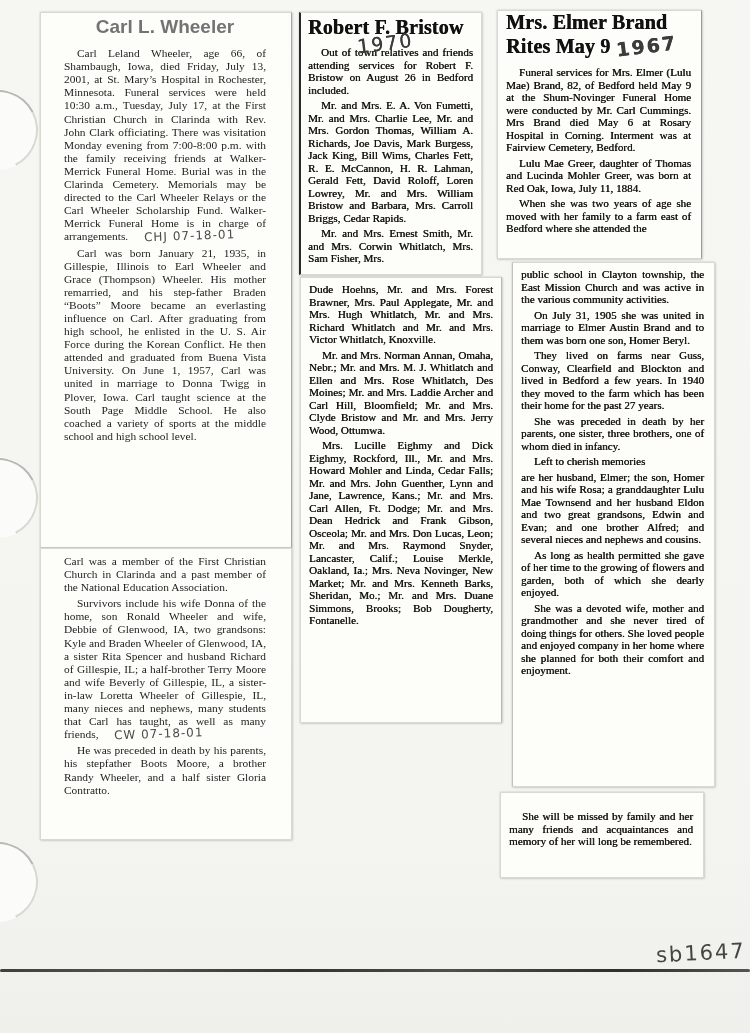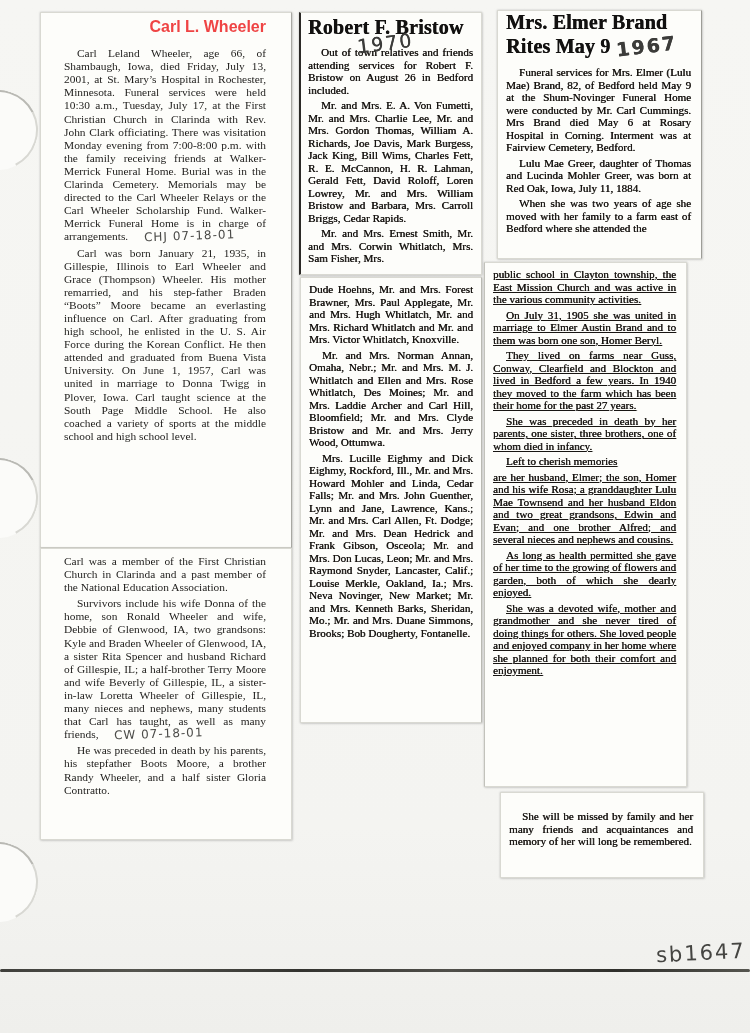--- a/index.html
+++ b/index.html
@@ -42,48 +42,48 @@
     color:#4b4b48;
     display:inline-block;
     transform:rotate(-2deg);
     letter-spacing:1px;
     font-size:12px;
   }
   
   #wheelerTop{left:40px;top:12px;width:252px;height:536px;border-right-color:#a8a8a2;padding:5px 25px 4px 23px;}
   #wheelerTop h1{
     font-family:"Liberation Sans", sans-serif;
-    font-size:16px;font-weight:bold;text-align:right;
-    margin:2px 0 14px 0;color:#ef4444;
+    font-size:19px;font-weight:bold;text-align:center;
+    margin:2px 0 14px 0;color:#737373;
   }
   #wheelerBot{left:40px;top:548px;width:252px;height:292px;padding:6px 25px 4px 23px;}
   .wheeler-body{font-size:11.4px;line-height:13.1px;}
   
   .newsprint{text-shadow:.35px 0 0 currentColor;color:#181512;}
   #bristowTop{left:299px;top:12px;width:183px;height:263px;border-left:2px solid #2c2a27;padding:3px 8px 2px 7px;position:relative;}
-  #bristowBot{left:300px;top:277px;width:182px;height:446px;border-right-color:#b9b9b2;padding:5px 8px 2px 8px;}
+  #bristowBot{left:300px;top:277px;width:202px;height:446px;border-right-color:#b9b9b2;padding:5px 8px 2px 8px;}
   .news-title{
     font-family:"Liberation Serif", serif;
     font-weight:bold;font-size:20px;line-height:22px;
     margin:0 0 8px 0;letter-spacing:.2px;color:#121110;
     text-shadow:.4px 0 0 currentColor;
   }
   .year-hand{
     font-family:"DejaVu Sans", sans-serif;
     font-size:19px;color:#3c3c3a;
     display:inline-block;transform:rotate(-7deg);
     letter-spacing:2px;
   }
   #bristowTop .year-hand{position:absolute;top:24px;left:56px;}
   .bristow-body, .brand-body{font-size:11.1px;line-height:12.5px;}
   
   #brandTop{left:497px;top:10px;width:205px;height:249px;border-right-color:#9d9d97;padding:0 10px 2px 8px;}
   #brandTop .news-title{margin-bottom:2px;}
   #brandTop .title2{margin-bottom:9px;}
-  #brandMid{left:484px;top:262px;width:203px;height:525px;border-left-color:#c2c2bb;padding:5px 10px 2px 8px;text-decoration:underline;}
+  #brandMid{left:512px;top:262px;width:203px;height:525px;border-left-color:#c2c2bb;padding:5px 10px 2px 8px;}
   #brandBot{left:500px;top:792px;width:204px;height:86px;padding:17px 10px 2px 8px;}
   
   .scanline{
     position:absolute;left:0;top:969px;width:750px;height:3px;
     background:linear-gradient(90deg,#3f3f3b 0%,#55554f 18%,#33332f 40%,#504f4a 60%,#2f2f2b 82%,#55554f 100%);
     border-radius:2px;
   }
   .scancode{
     position:absolute;left:656px;top:941px;
     font-family:"DejaVu Sans", sans-serif;

